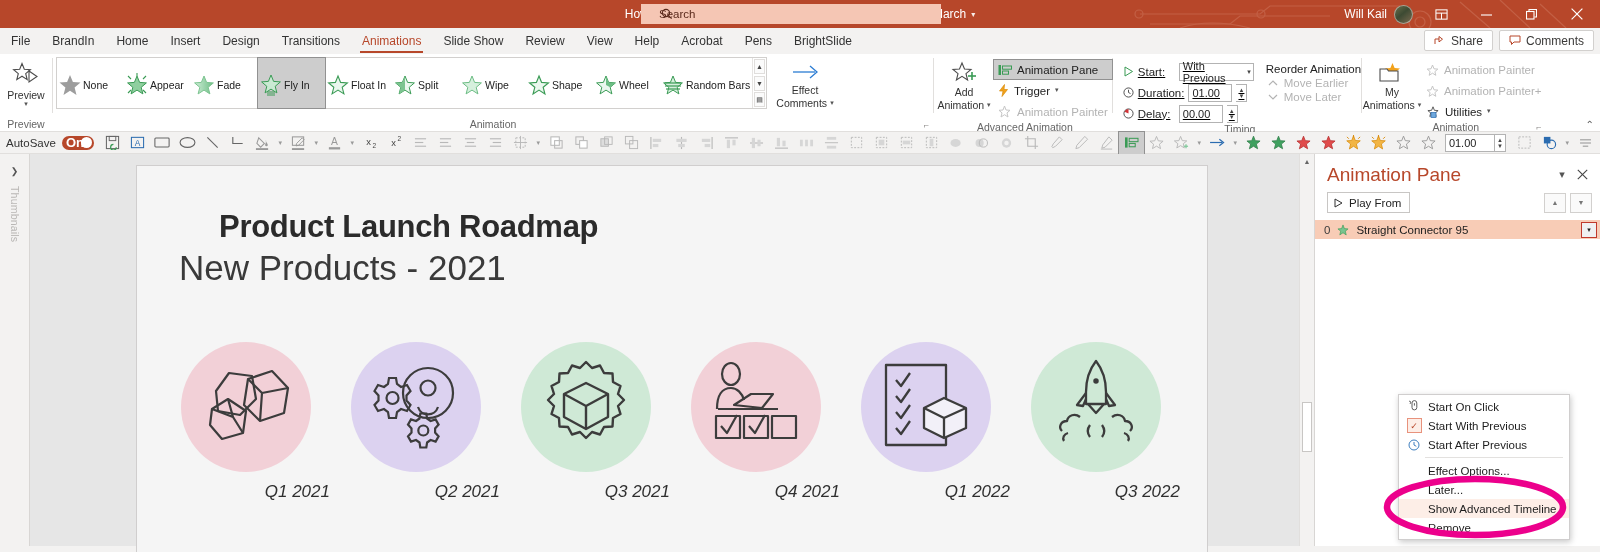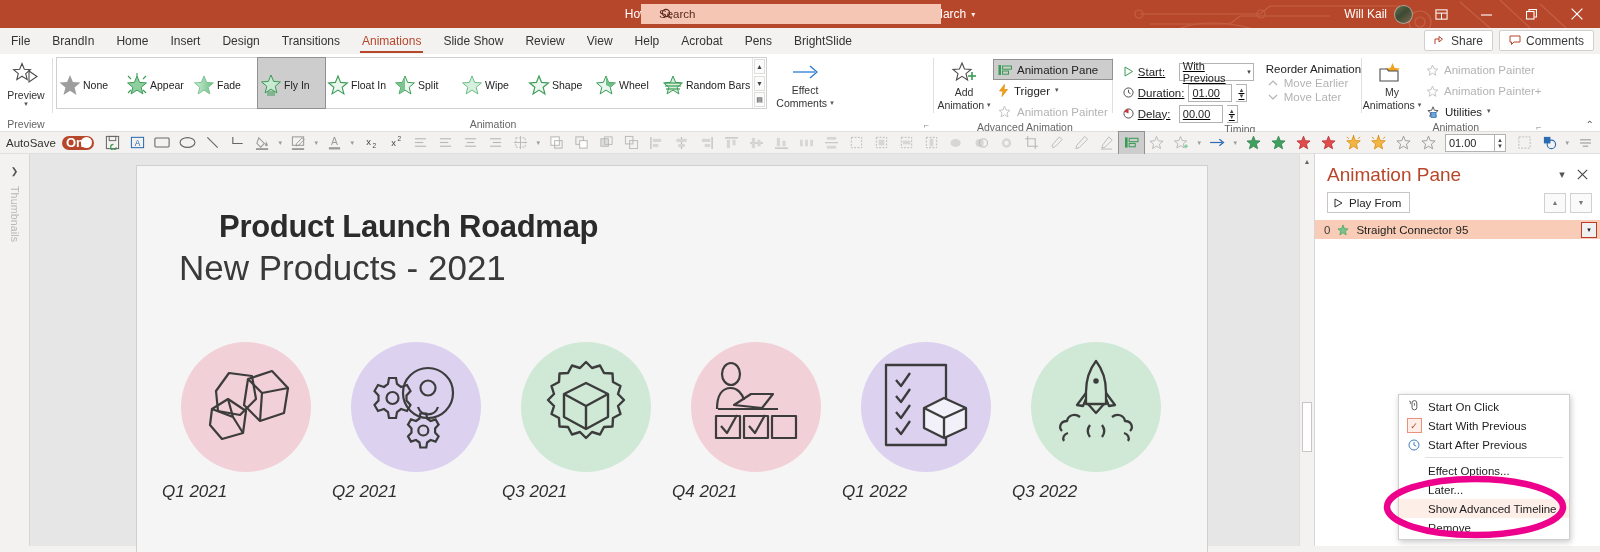--- a/index.html
+++ b/index.html
@@ -216,21 +216,21 @@
 
   .canvas { flex: 1; position: relative; display: flex; align-items: flex-start; justify-content: center; padding-top: 12px; }
   .slide {
     width: 1070px; height: 601px; background: #f5f5f5; position: relative; overflow: hidden;
     box-shadow: 0 0 0 1px #d0cece;
   }
   .s-title { position: absolute; left: 42px; top: 43px; font-size: 31px; font-weight: bold; color: #2b2b2b; letter-spacing: -.3px; margin-left: 40px; }
   .s-sub { position: absolute; left: 42px; top: 82px; font-size: 35px; color: #3a3a3a; }
 
   .tl { position: absolute; left: 25px; top: 176px; width: 1020px; height: 400px; }
-  .tl-item { position: absolute; width: 168px; text-align: left; }
+  .tl-item { position: absolute; width: 168px; text-align: right; }
   .tl-circle { width: 130px; height: 130px; border-radius: 50%; margin: 0 auto; position: relative; }
   .tl-circle svg { position: absolute; left: 50%; top: 50%; transform: translate(-50%,-50%); }
   .tl-label { margin-top: 10px; font-size: 17px; font-style: italic; color: #2f2f2f; }
 
   .vscroll {
     position: absolute; right: 0; top: 0; width: 15px; height: 392px;
     background: #f3f2f1; border-left: 1px solid #e1dfdd;
   }
   .vs-up, .vs-dn {
     height: 15px; display: flex; align-items: center; justify-content: center;

